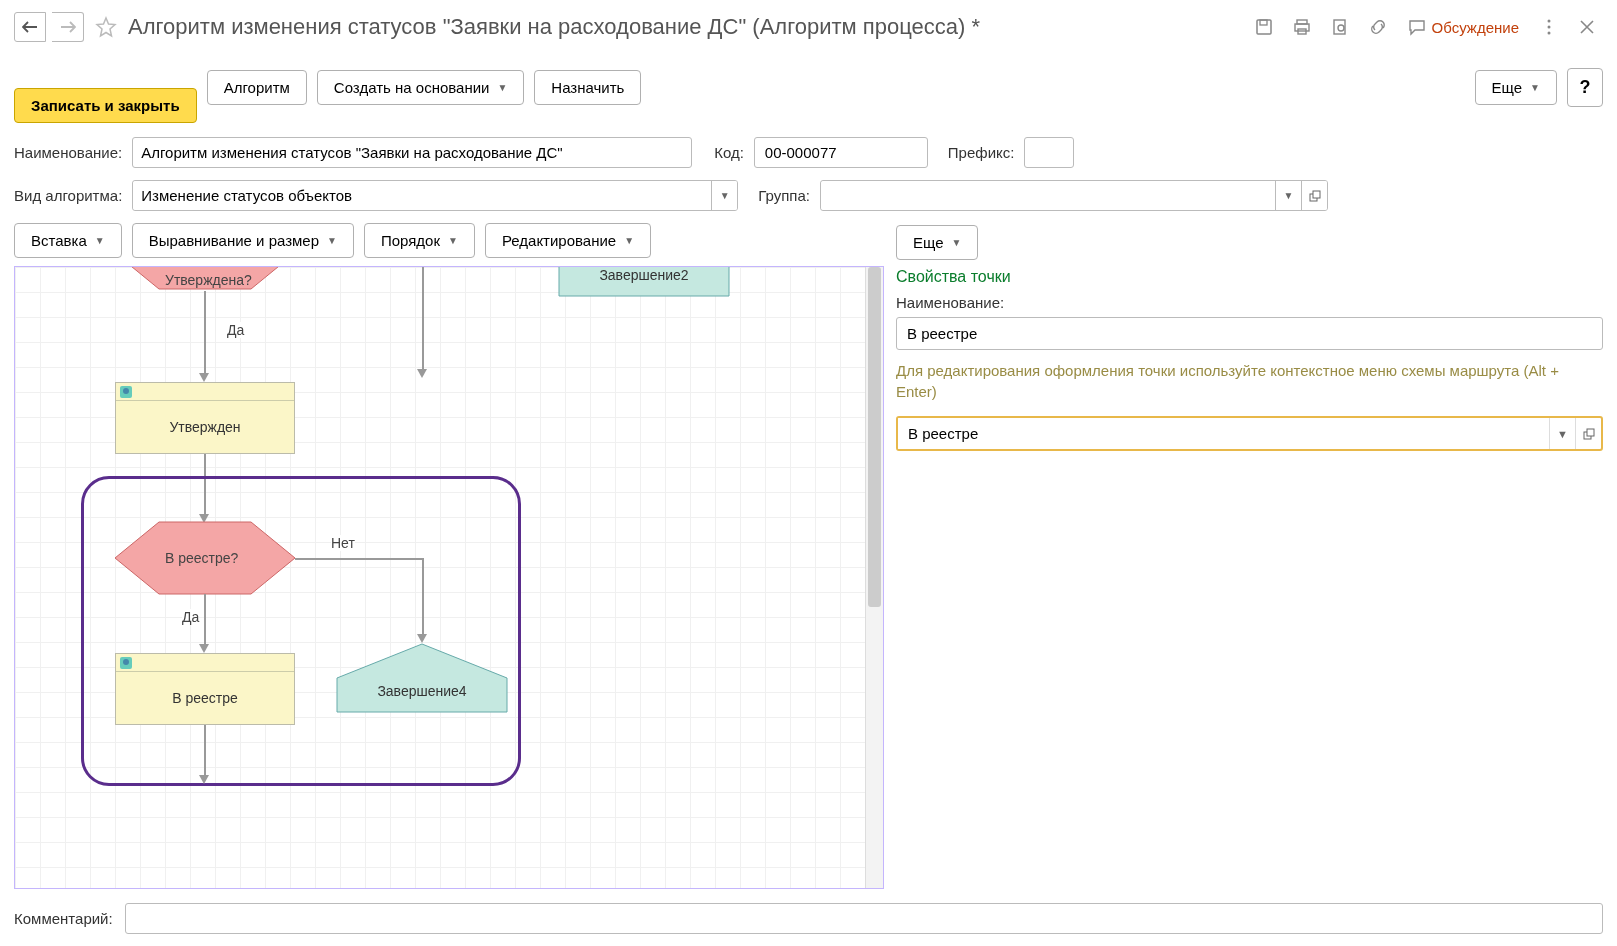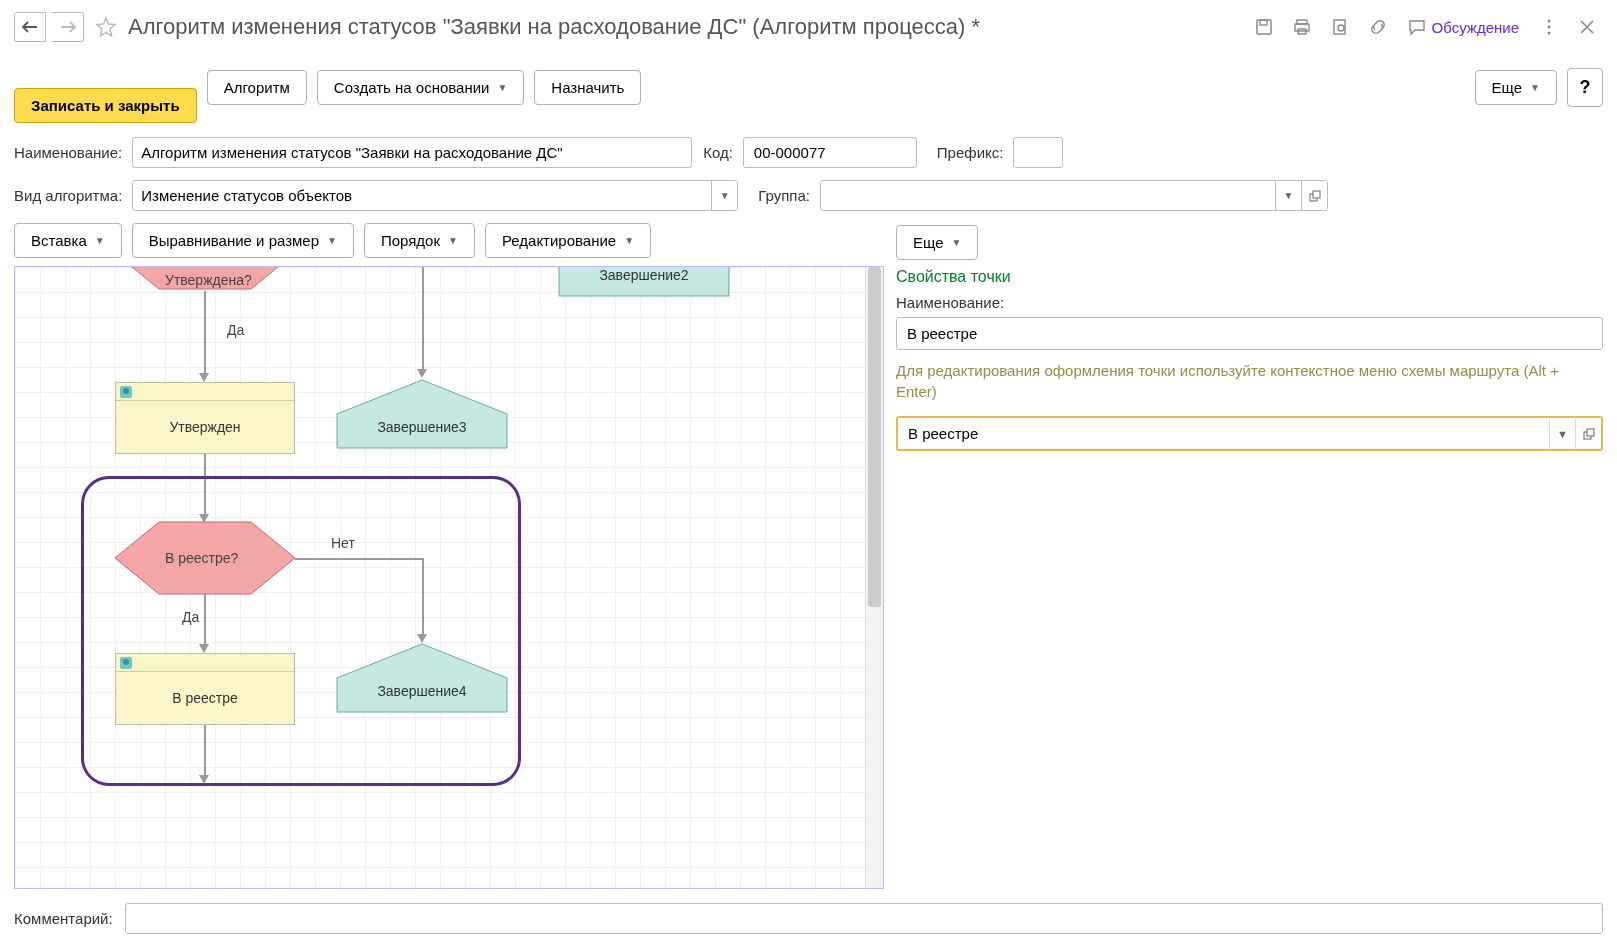--- a/index.html
+++ b/index.html
@@ -5,21 +5,21 @@
 * { box-sizing: border-box; margin: 0; padding: 0; }
 body { font-family: Arial, sans-serif; font-size: 14px; color: #333; background: #fff; }
 .app { width: 1617px; height: 946px; padding: 12px 14px; display: flex; flex-direction: column; }
 .header { display: flex; align-items: center; gap: 6px; margin-bottom: 10px; }
 .nav-btn { width: 32px; height: 30px; border: 1px solid #b8b8b8; background: #fff; border-radius: 3px; display: flex; align-items: center; justify-content: center; cursor: pointer; }
 .nav-btn:first-child { border-top-right-radius: 0; border-bottom-right-radius: 0; }
 .nav-btn:nth-child(2) { border-top-left-radius: 0; border-bottom-left-radius: 0; border-left: none; }
 .star-icon { width: 24px; height: 24px; display: flex; align-items: center; justify-content: center; color: #bbb; margin: 0 4px; }
 .page-title { font-size: 22px; color: #555; flex: 1; }
 .header-icon { width: 24px; height: 24px; display: flex; align-items: center; justify-content: center; cursor: pointer; color: #888; margin: 0 4px; }
-.discuss { display: flex; align-items: center; gap: 6px; color: #6d28d9; font-size: 15px; margin: 0 8px; }
+.discuss { display: flex; align-items: center; gap: 6px; color: #c2410c; font-size: 15px; margin: 0 8px; }
 .toolbar { display: flex; align-items: center; gap: 10px; margin-bottom: 14px; }
 .btn { padding: 8px 16px; border: 1px solid #b0b0b0; background: #fff; border-radius: 4px; font-size: 15px; cursor: pointer; display: flex; align-items: center; gap: 8px; }
 .btn-primary { background: #ffdb4d; font-weight: bold; border-color: #c9a500; margin-top: 36px; }
 .btn .caret { font-size: 10px; color: #666; }
 .spacer { flex: 1; }
 .btn-square { width: 36px; padding: 8px 0; justify-content: center; font-size: 18px; font-weight: bold; }
 .form-row { display: flex; align-items: center; gap: 10px; margin-bottom: 12px; }
 .label { font-size: 15px; color: #333; white-space: nowrap; }
 .input { border: 1px solid #bbb; border-radius: 3px; padding: 6px 8px; font-size: 15px; background: #fff; }
 .input-name { width: 560px; }
@@ -142,21 +142,21 @@
     <button class="btn">
         <span>Еще</span>
         <span class="caret">▼</span>
       </button>
     <button class="btn btn-square">?</button>
   </div>
 
   <div class="form-row">
     <span class="label">Наименование:</span>
     <input class="input input-name" value="Алгоритм изменения статусов &quot;Заявки на расходование ДС&quot;" style="">
-    <span class="label" style="margin-left:1px">Код:</span>
+    <span class="label" style="margin-left:12px">Код:</span>
     <input class="input input-code" value="00-000077" style="">
     <span class="label" style="margin-left:10px">Префикс:</span>
     <input class="input input-prefix" value="" style="">
   </div>
 
   <div class="form-row">
     <span class="label">Вид алгоритма:</span>
     <div class="select-wrap select-algo">
       <input class="input" value="Изменение статусов объектов" style="">
       <div class="sel-btn">▼</div>
@@ -219,26 +219,20 @@
           <div class="arrow-line" style="left:407px;top:-14px;width:2px;height:116px;"></div>
           <div class="arrow-head" style="left:402px;top:102px;"></div>
 
           <div class="endnode-wrap" style="left:543px;top:-40px;width:172px;height:70px;">
             <svg width="172" height="70">
                 <polygon points="86,1 171,35 171,69 1,69 1,35" fill="#c5e8e0" stroke="#6aa" stroke-width="1"></polygon>
               </svg>
             <div class="endnode-text">Завершение2</div>
           </div>
 
-          <div class="endnode-wrap" style="left:321px;top:112px;width:172px;height:70px;">
-            <svg width="172" height="70">
-                <polygon points="86,1 171,35 171,69 1,69 1,35" fill="#c5e8e0" stroke="#6aa" stroke-width="1"></polygon>
-              </svg>
-            <div class="endnode-text">Завершение3</div>
-          </div>
 
           <div class="arrow-line" style="left:189px;top:187px;width:2px;height:60px;"></div>
           <div class="arrow-head" style="left:184px;top:247px;"></div>
 
           <div class="selection-frame" style="left:66px;top:209px;width:440px;height:310px;"></div>
 
           <div class="decision-outline" style="left:100px;top:255px;">
             <svg width="182" height="74">
                 <polygon points="45,1 137,1 181,37 137,73 45,73 1,37" fill="#f4a6a6" stroke="#c66" stroke-width="1"></polygon>
               </svg>

